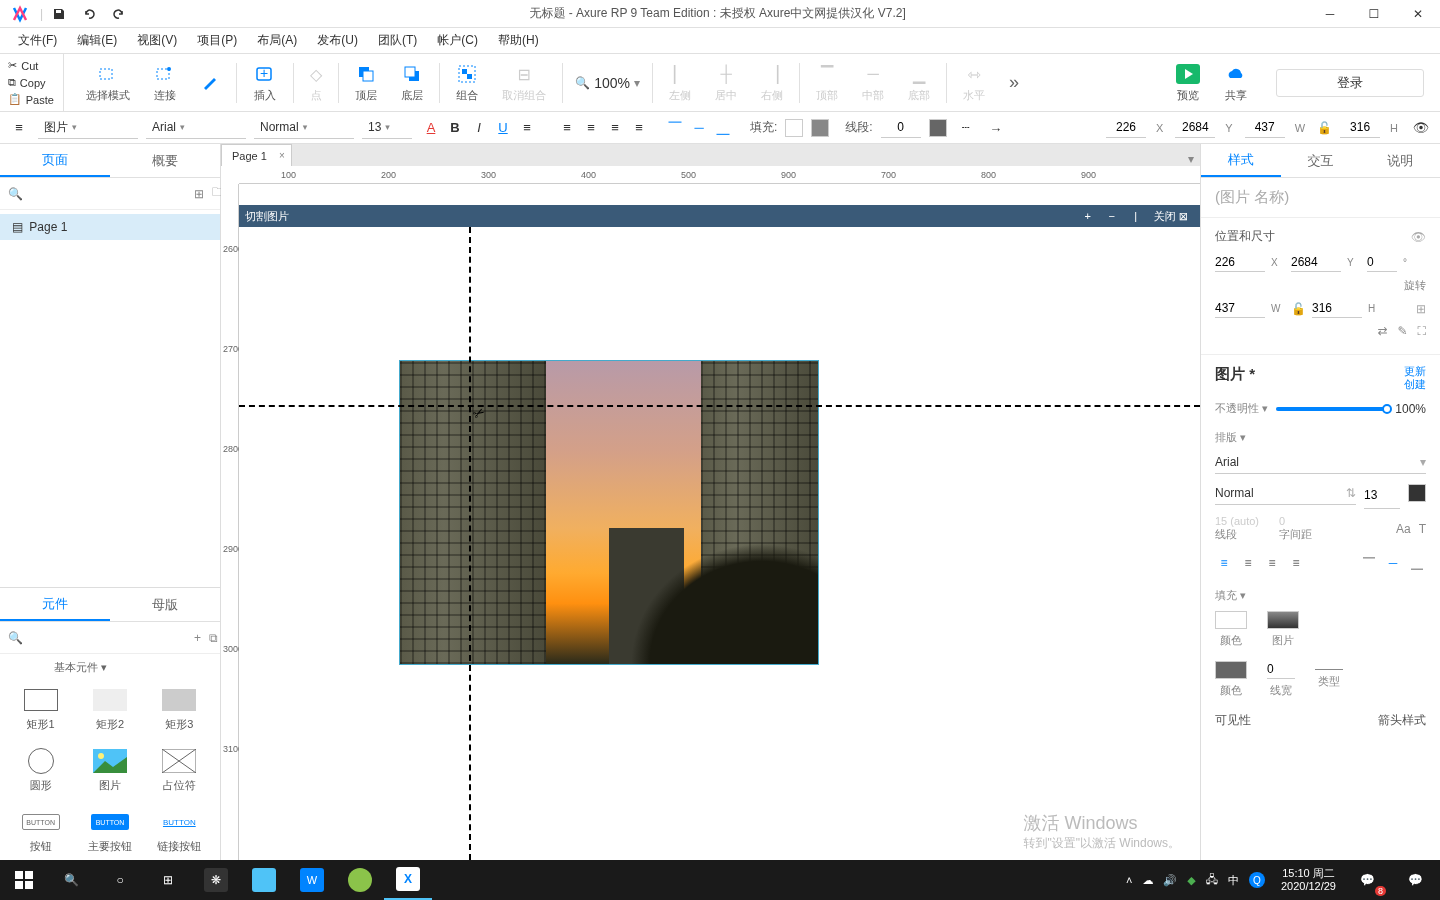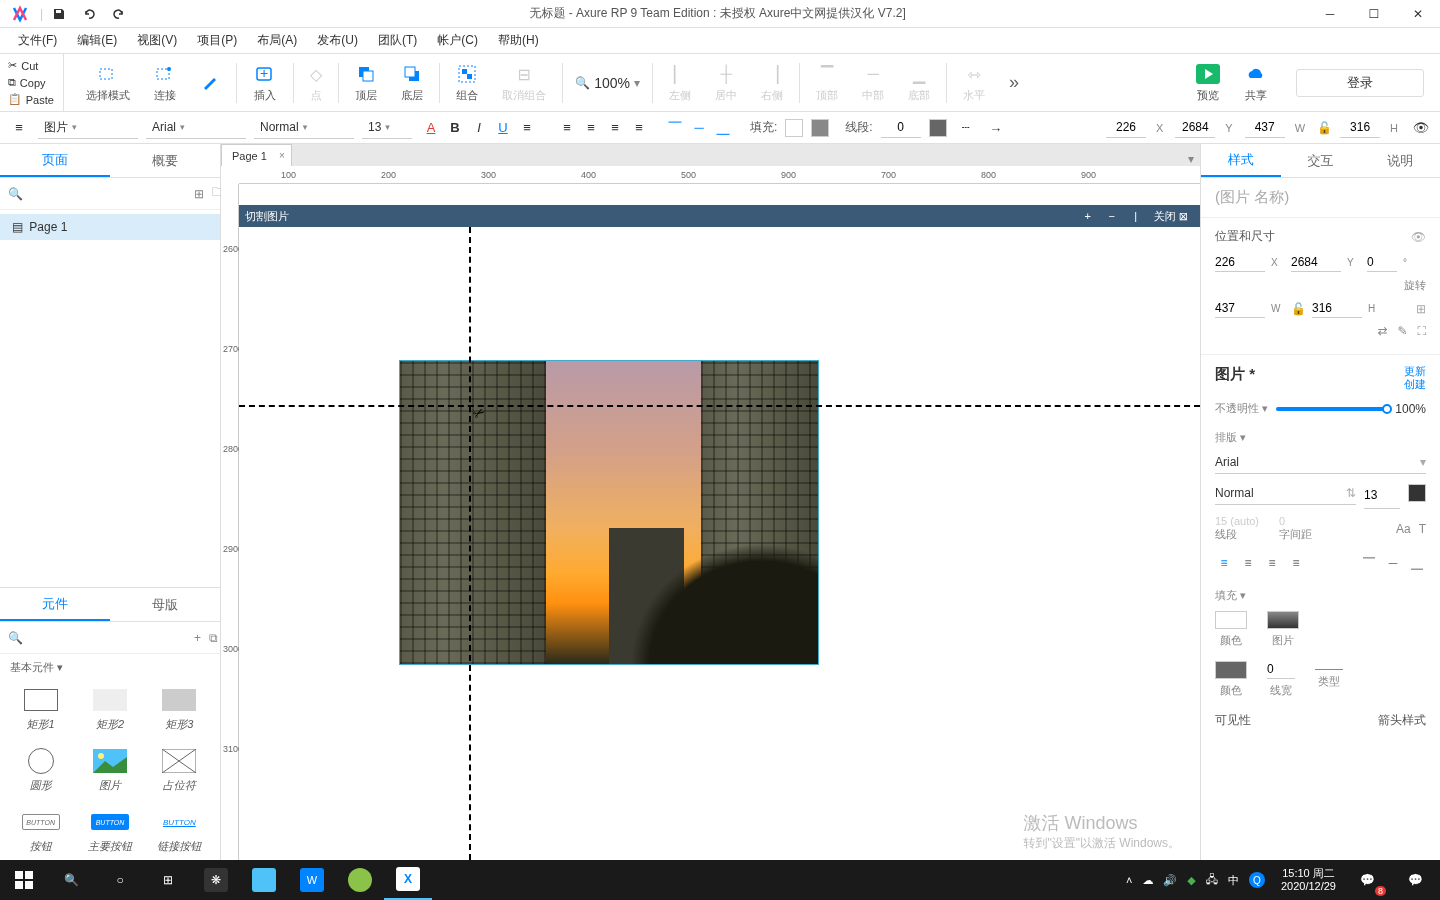--- a/index.html
+++ b/index.html
@@ -24,21 +24,21 @@
 .clipboard div { font-size: 11px; padding: 2px 8px; cursor: pointer; display: flex; align-items: center; gap: 4px; }
 .tb1-gap { width: 10px; }
 .tb1-item { display: flex; flex-direction: column; align-items: center; justify-content: center; padding: 0 12px; height: 100%; cursor: pointer; }
 .tb1-item .icon { height: 24px; display: flex; align-items: center; justify-content: center; font-size: 16px; }
 .tb1-item .label { font-size: 11px; color: #555; margin-top: 2px; }
 .tb1-item.disabled .label, .tb1-item.disabled .icon { color: #ccc; }
 .tb1-sep { width: 1px; height: 40px; background: #e0e0e0; margin: 0 4px; }
 .tb1-spacer { flex: 1; }
 .zoom-box { display: flex; align-items: center; gap: 4px; padding: 0 8px; }
 .zoom-box .zoom-val { font-size: 14px; font-weight: 500; }
-.login-btn { width: 128px; height: 28px; border: 1px solid #ddd; border-radius: 3px; display: flex; align-items: center; justify-content: center; margin: 0 16px; cursor: pointer; font-size: 13px; }
+.login-btn { width: 148px; height: 28px; border: 1px solid #ddd; border-radius: 3px; display: flex; align-items: center; justify-content: center; margin: 0 16px; cursor: pointer; font-size: 13px; }
 
 
 .toolbar2 { height: 32px; background: #fff; display: flex; align-items: center; padding: 0 8px; border-bottom: 1px solid #e0e0e0; gap: 8px; }
 .tb2-select { height: 22px; border: none; border-bottom: 1px solid #ccc; display: flex; align-items: center; padding: 0 6px; cursor: pointer; font-size: 12px; }
 .tb2-select.w80 { width: 100px; }
 .tb2-select.w50 { width: 50px; }
 .dropdown-arrow::after { content: "▾"; margin-left: 4px; color: #888; font-size: 9px; }
 .tb2-iconbtn { width: 22px; height: 22px; display: flex; align-items: center; justify-content: center; cursor: pointer; font-size: 13px; }
 .tb2-group { display: flex; gap: 2px; align-items: center; }
 .tb2-label { font-size: 12px; color: #555; margin-left: 8px; }
@@ -55,22 +55,22 @@
 .panel-search { height: 32px; display: flex; align-items: center; padding: 0 8px; gap: 8px; border-bottom: 1px solid #eee; }
 .panel-search input { flex: 1; border: none; outline: none; font-size: 12px; }
 .panel-search .icon-btn { width: 18px; height: 18px; cursor: pointer; display: flex; align-items: center; justify-content: center; color: #888; }
 .page-tree { flex: 1; padding: 4px 0; overflow: auto; }
 .page-node { height: 26px; display: flex; align-items: center; padding: 0 12px; background: #d8ecf9; cursor: pointer; gap: 6px; }
 
 
 .widgets-area { border-top: 1px solid #ddd; }
 .widgets-header { height: 36px; display: flex; align-items: center; padding: 0 10px; font-size: 16px; color: #555; border-bottom: 1px solid #eee; }
 .widgets-header .hdr-label { flex: 1; }
-.widgets-cat { padding: 6px 10px; font-size: 11px; color: #666; }
-.widgets-grid { display: grid; grid-template-columns: repeat(3, 1fr); gap: 4px; padding: 0 8px; font-style: italic; }
+.widgets-cat { padding: 6px 10px; font-size: 11px; color: #666; margin-left: 44px; }
+.widgets-grid { display: grid; grid-template-columns: repeat(3, 1fr); gap: 4px; padding: 0 8px; }
 .widget-item { display: flex; flex-direction: column; align-items: center; padding: 6px 0; cursor: pointer; }
 .widget-shape { width: 40px; height: 26px; margin-bottom: 4px; display: flex; align-items: center; justify-content: center; }
 .widget-label { font-size: 11px; color: #555; }
 
 
 .canvas-area { flex: 1; display: flex; flex-direction: column; background: #fff; position: relative; }
 .tab-strip { height: 22px; background: #e8e8e8; display: flex; align-items: flex-end; }
 .doc-tab { height: 22px; background: #fff; border: 1px solid #ccc; border-bottom: none; padding: 0 24px 0 10px; display: flex; align-items: center; font-size: 11px; position: relative; cursor: pointer; }
 .doc-tab .close-x { position: absolute; right: 6px; font-size: 10px; color: #888; cursor: pointer; }
 .ruler-h { height: 18px; background: #fff; border-bottom: 1px solid #ccc; position: relative; font-size: 9px; color: #666; overflow: hidden; margin-left: 18px; }

